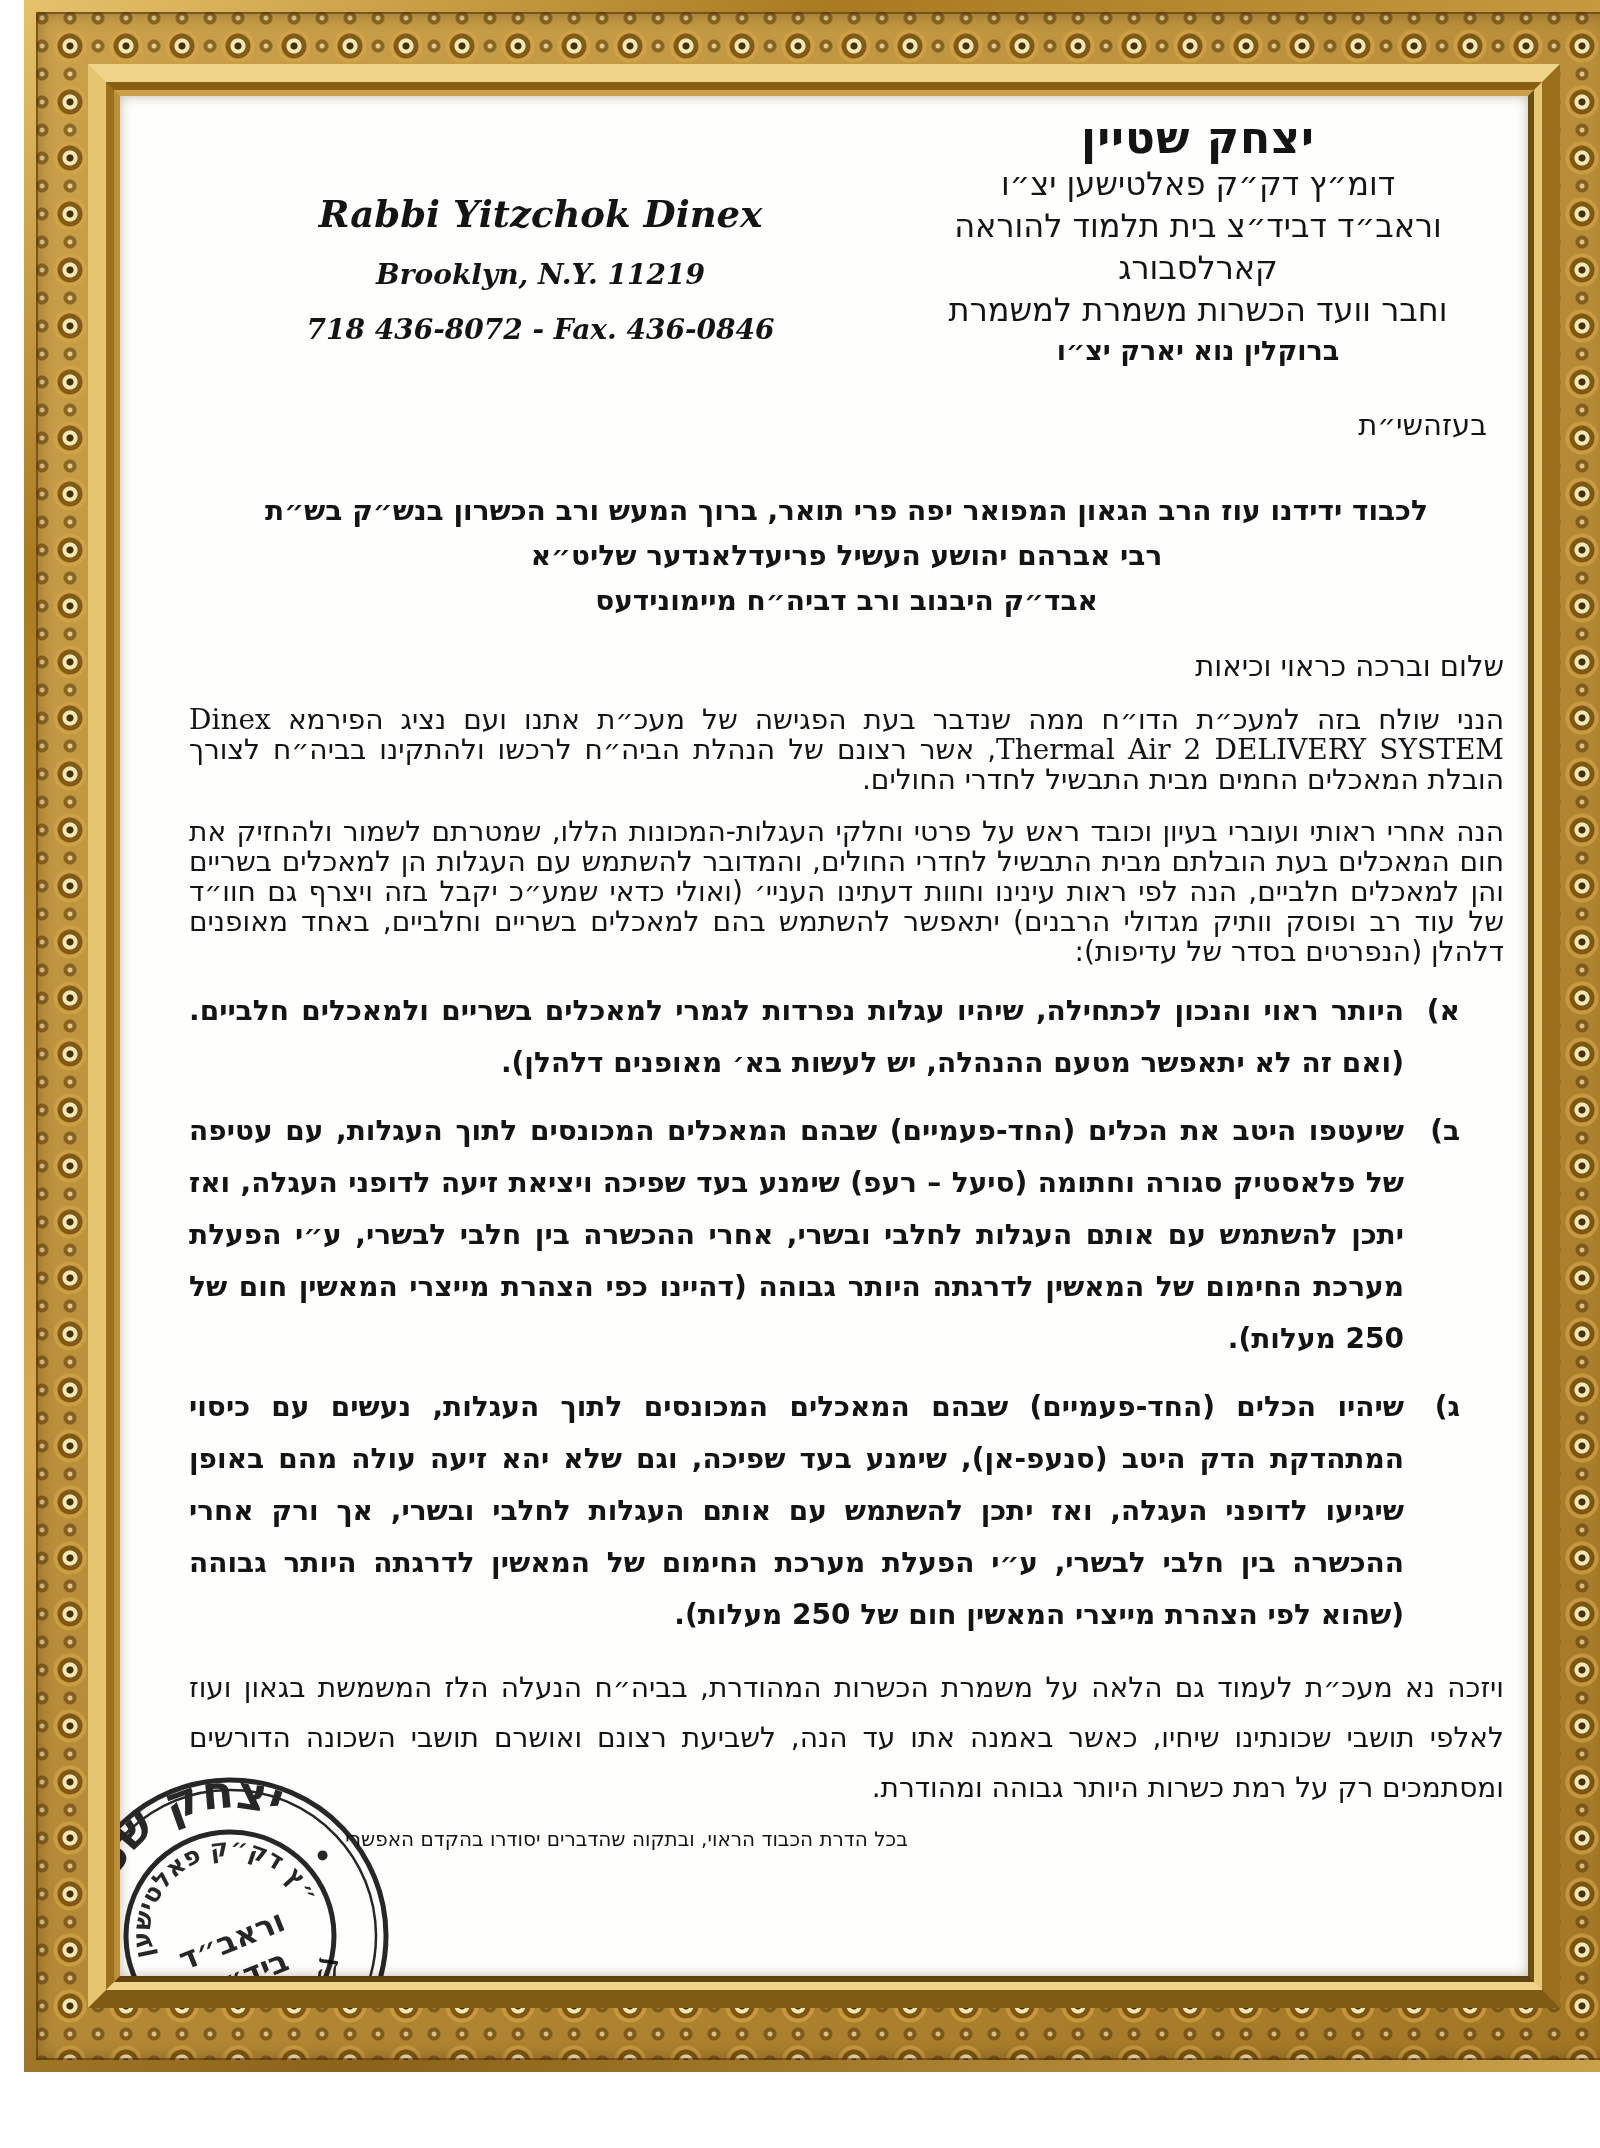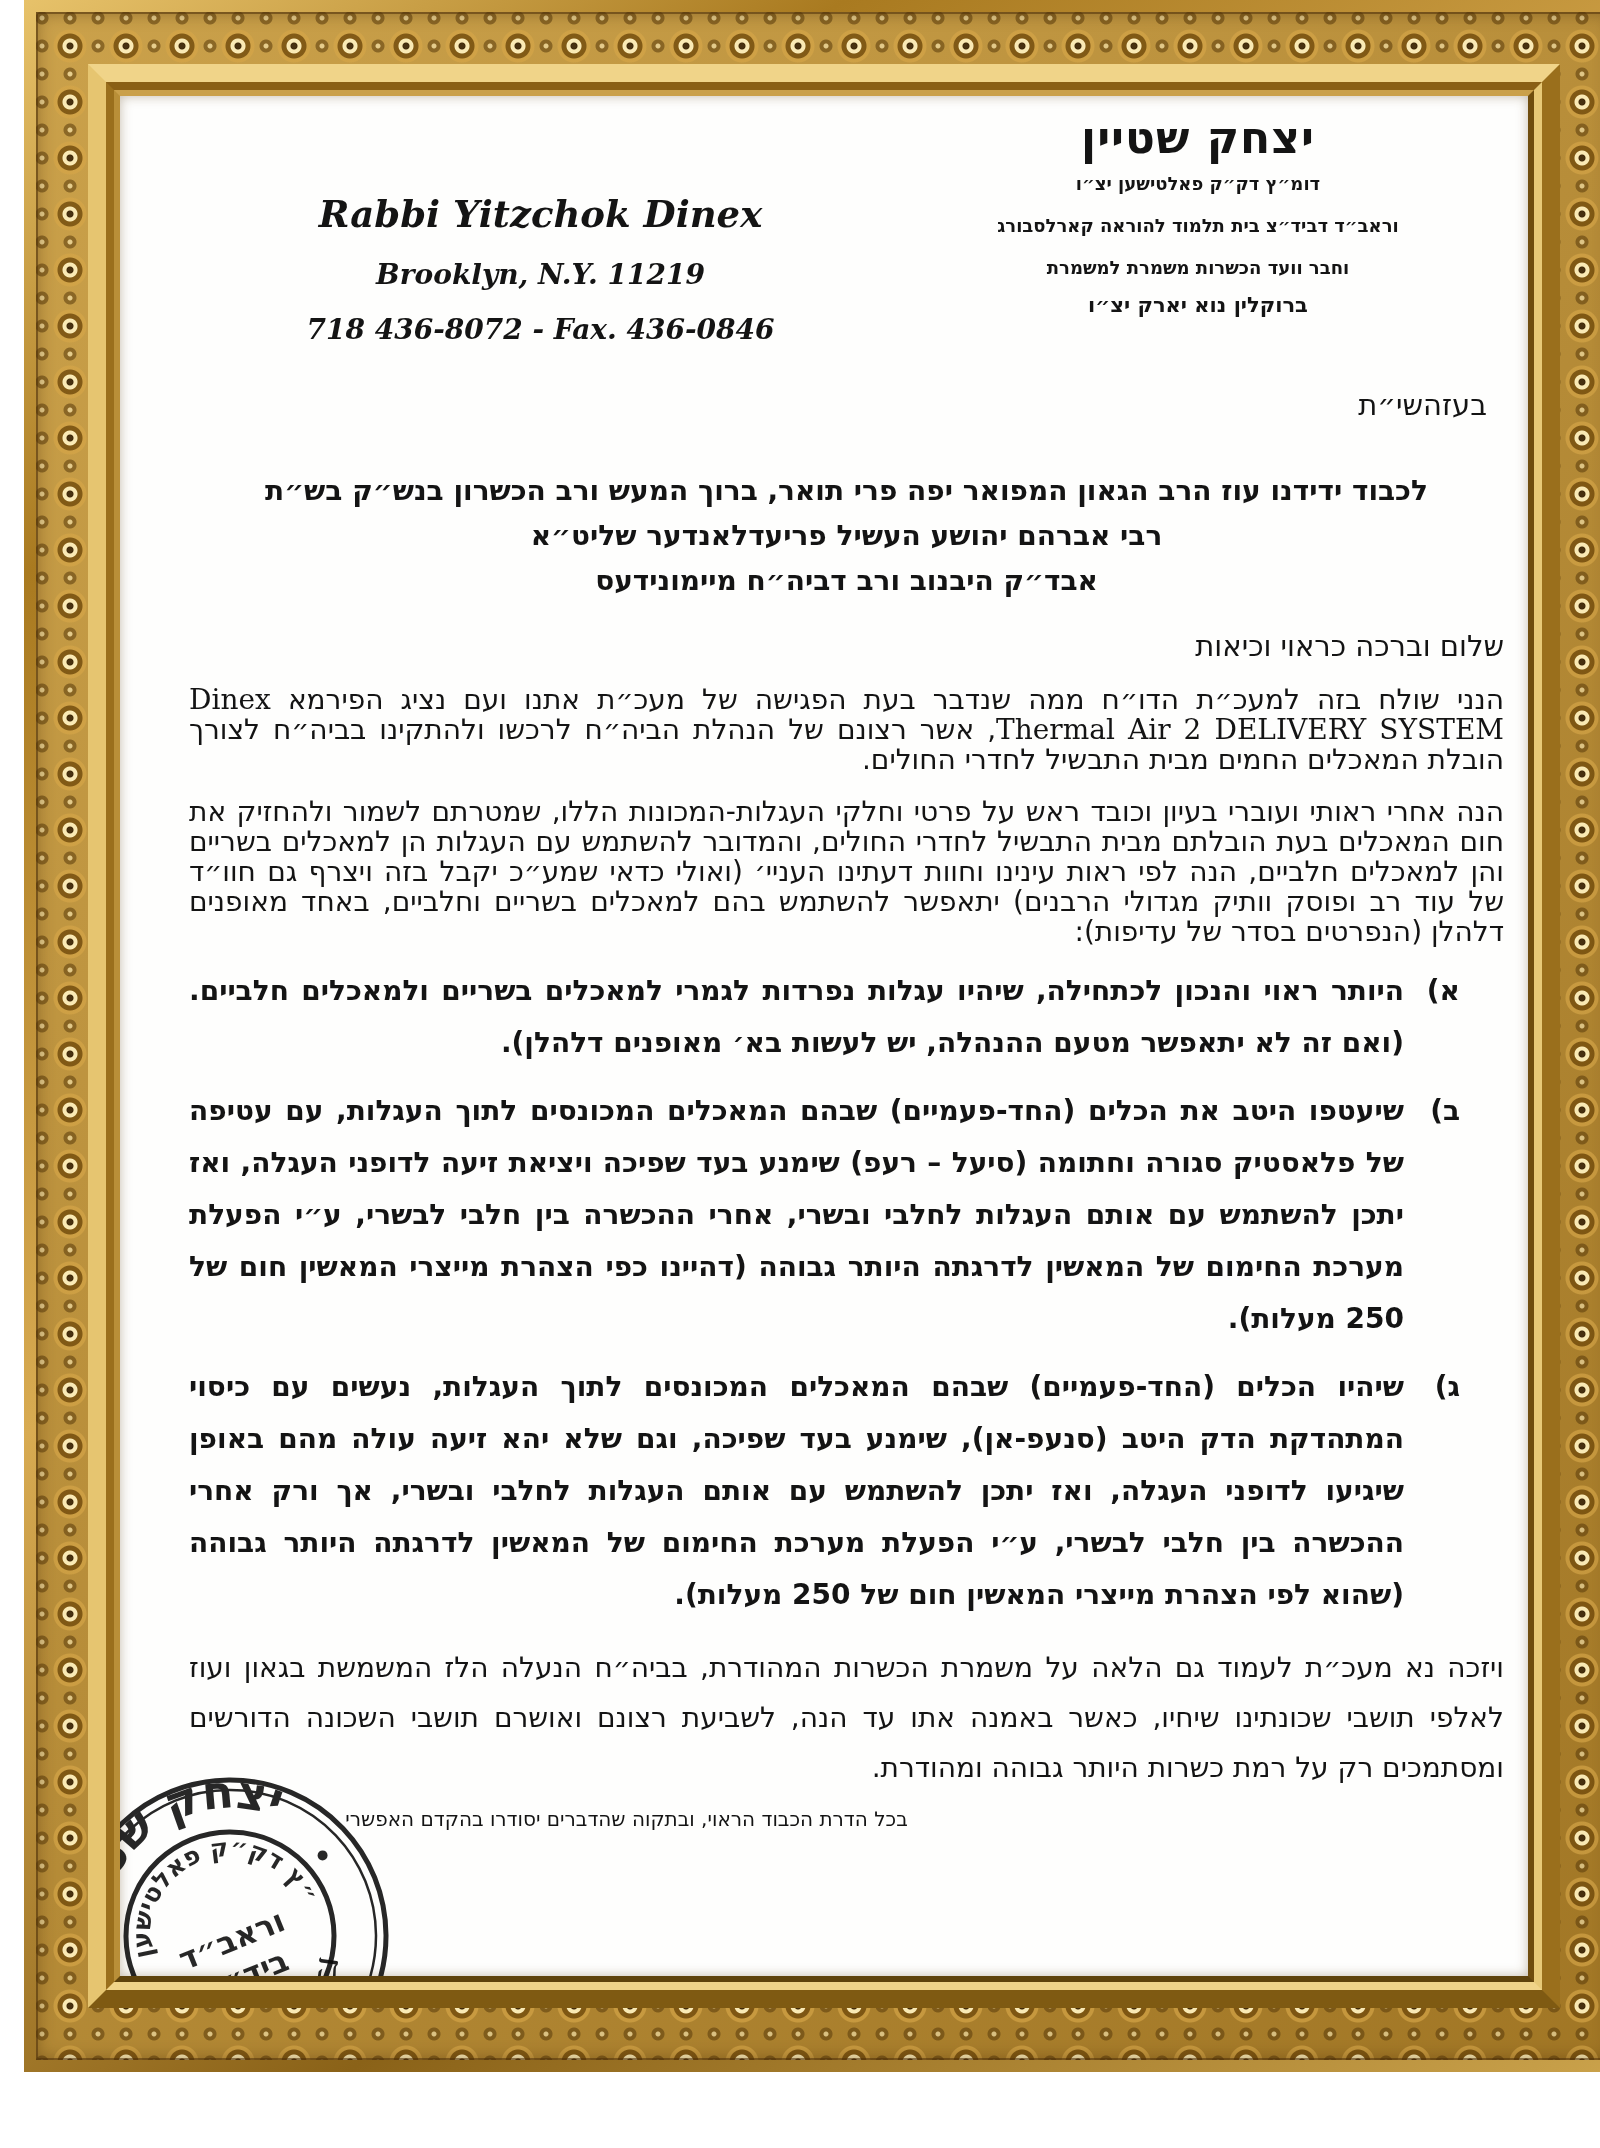--- a/index.html
+++ b/index.html
@@ -28,22 +28,22 @@
   
   .paper { position:absolute; inset:96px; background:#fefefdf8; background:#fefefd;
     overflow:hidden; box-shadow: inset 0 0 12px rgba(90,60,20,.35); }
   .content { position:absolute; top:0; left:69px; right:24px; direction:rtl;
     color:#141414; }
 
   
   .lh { display:flex; margin-top:10px; }
   .lh-heb { width:612px; text-align:center; }
   .heb-name { font-size:44px; font-weight:bold; letter-spacing:1px; margin-top:6px; }
-  .heb-t { font-size:18px; font-weight:bold; line-height:42px; }
-  .heb-t4 { font-size:21px; font-weight:bold; margin-top:4px; }
+  .heb-t { font-size:32px; font-weight:normal; line-height:42px; }
+  .heb-t4 { font-size:27px; font-weight:bold; margin-top:4px; }
   .lh-eng { flex:1; text-align:center; padding-top:86px;
     font-family:"DejaVu Serif", serif; font-style:italic; font-weight:bold; direction:ltr; }
   .eng-name { font-size:37px; }
   .eng-line { font-size:28px; margin-top:22px; }
   .eng-line sup { font-size:17px; }
 
   
   .dateline { position:relative; height:50px; margin-top:42px; font-size:29px; }
   .bsd { position:absolute; right:17px; top:0; }
   .dateparts { position:absolute; right:300px; top:0; }

